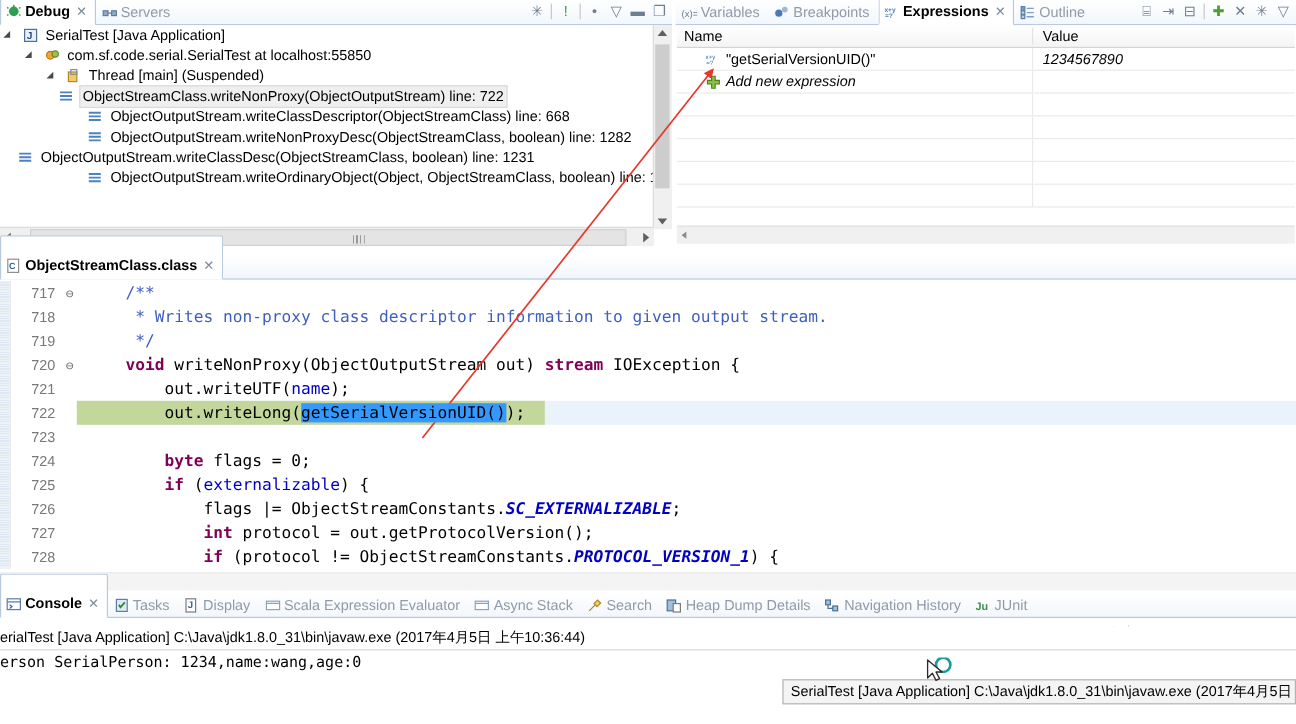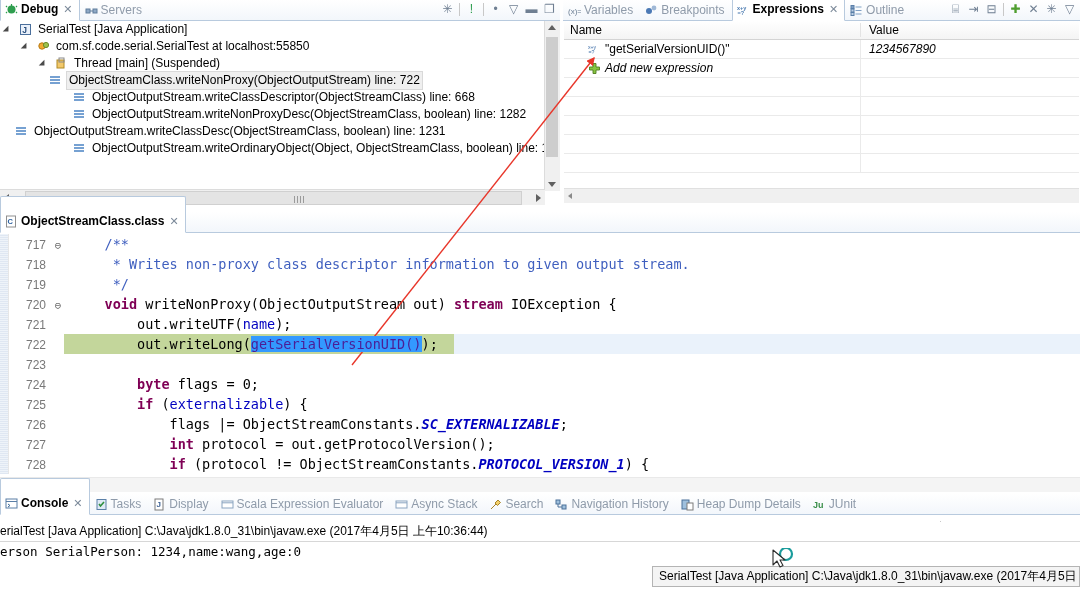--- a/index.html
+++ b/index.html
@@ -126,21 +126,21 @@
   .fold { display:inline-block; width:12px; color:#6e6e6e; font-size:11px; text-align:center; }
   .ctext { display:inline-block; padding-left:8px; }
   .cline.hl .ctext-bg { position:absolute; left:64px; right:0; top:0; bottom:0; background:#eaf2fb; z-index:0;}
   .cline.hl .greenband { position:absolute; left:64px; width:390px; top:0; bottom:0; background:#c3d69b; z-index:0;}
   .cline.hl .ctext { position:relative; z-index:1; }
   .k  { color:#7f0055; font-weight:bold; }
   .cm { color:#3f5fbf; }
   .fld{ color:#0000c0; }
   .stf{ color:#0000c0; font-style:italic; font-weight:bold; }
   .plain { color:#000; }
-  .selhl { background:#3399ff; color:#4c1d95; }
+  .selhl { background:#3399ff; color:#000000; }
   #edit-scroll-h {
     position:absolute; left:0; bottom:2px; width:1080px; height:14px; background:#f4f4f4;
     border-top:1px solid #e9e9e9;
   }
   #edit-scroll-h .arrL { position:absolute; left:52px; top:4px; width:0;height:0;
      border-top:3px solid transparent;border-bottom:3px solid transparent;border-right:4px solid #909090;}
 
   
   #console-view { left:0; top:494px; width:1080px; height:109px; }
   #console-tabbar { position:absolute; left:0; top:0; width:1080px; }
@@ -450,32 +450,32 @@
           <span>Async Stack</span>
         </div>
         <div class="tab">
           <svg width="13" height="13" viewBox="0 0 13 13" class="ico">
             <path d="M2,11 L7,6 M6,5 L9,2 L11.5,4.5 L8.5,7.5 Z" fill="#f3d06a" stroke="#a8842a" stroke-width="1"></path>
           </svg>
           <span>Search</span>
         </div>
         <div class="tab">
           <svg width="13" height="13" viewBox="0 0 13 13" class="ico">
+            <rect x="1" y="2" width="7" height="9" fill="#9fc0dd" stroke="#4a7099"></rect>
+            <rect x="6" y="5" width="6" height="7" fill="#ffffff" stroke="#7b7b7b"></rect>
+          </svg>
+          <span>Heap Dump Details</span>
+        </div>
+        <div class="tab">
+          <svg width="13" height="13" viewBox="0 0 13 13" class="ico">
             <rect x="1" y="2" width="4" height="4" fill="#9fc0dd" stroke="#4a7099"></rect>
             <rect x="7" y="7" width="4" height="4" fill="#9fc0dd" stroke="#4a7099"></rect>
             <path d="M3,6 V9 H7" fill="none" stroke="#4a7099" stroke-width="1"></path>
           </svg>
           <span>Navigation History</span>
-        </div>
-        <div class="tab">
-          <svg width="13" height="13" viewBox="0 0 13 13" class="ico">
-            <rect x="1" y="2" width="7" height="9" fill="#9fc0dd" stroke="#4a7099"></rect>
-            <rect x="6" y="5" width="6" height="7" fill="#ffffff" stroke="#7b7b7b"></rect>
-          </svg>
-          <span>Heap Dump Details</span>
         </div>
         <div class="tab">
           <svg width="13" height="13" viewBox="0 0 13 13" class="ico">
             <text x="0" y="10" font-size="9" fill="#3a8f4a" font-family="Liberation Sans, sans-serif" font-weight="bold">Ju</text>
           </svg>
           <span>JUnit</span>
         </div>
       </div>
     <div class="cons-tools" id="cons-tools">
         <span style="font-size: 12px; line-height: 14px; color: rgb(224, 59, 47); display: inline-block; min-width: 13px; text-align: center;">■</span>

